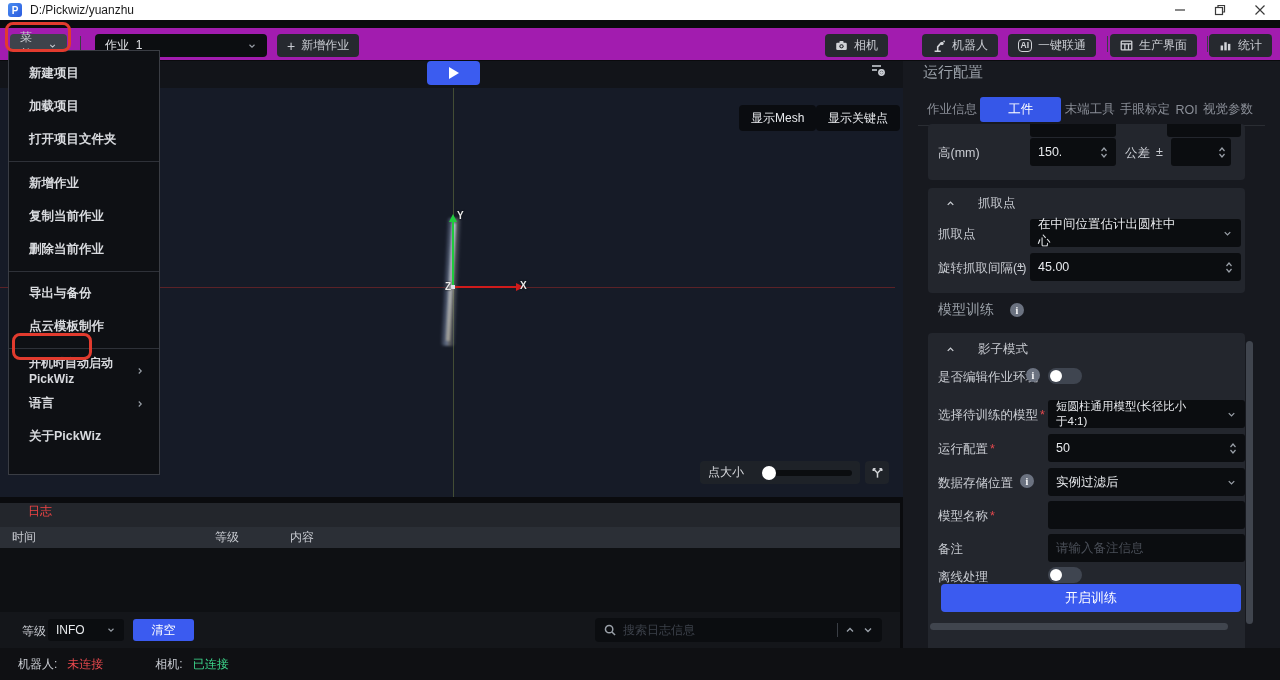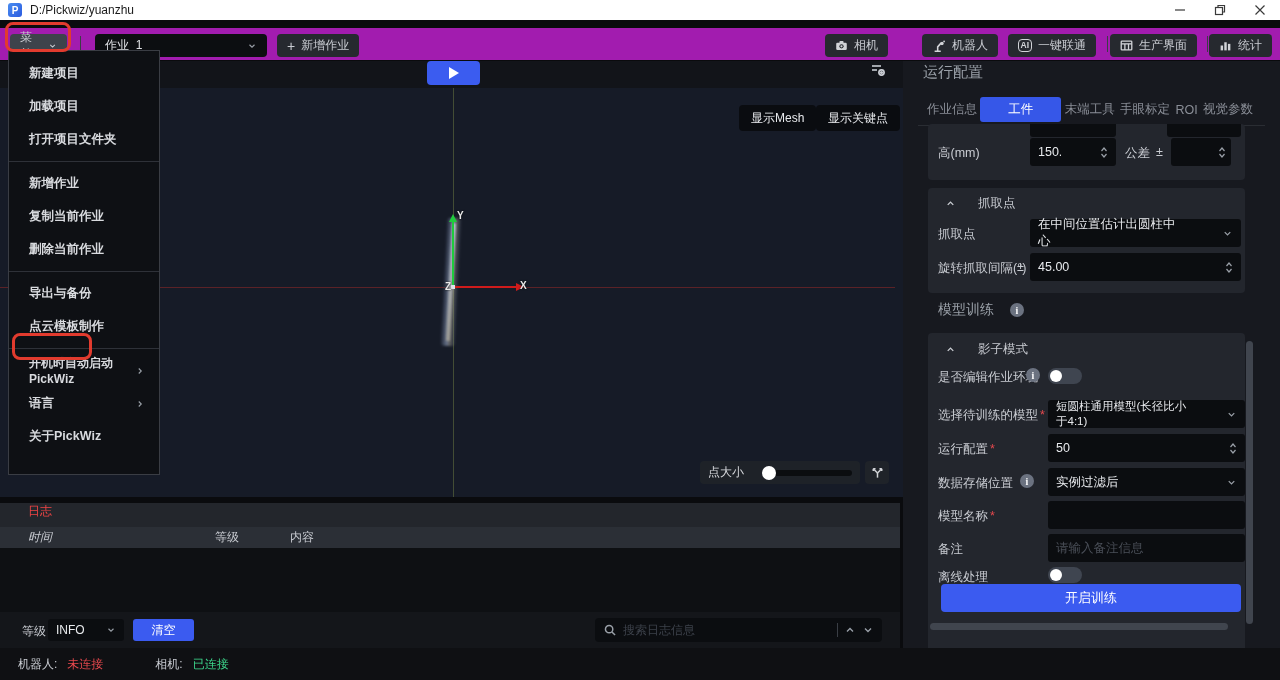--- a/index.html
+++ b/index.html
@@ -76,21 +76,21 @@
   .ps-track { position:relative; flex:1; height:6px; background:#0b0d10; border-radius:3px; }
   .ps-knob { position:absolute; left:-2px; top:-4px; width:14px; height:14px; border-radius:50%; background:#fff; cursor:pointer; }
   #axisview-btn { position:absolute; left:865px; top:408px; width:24px; height:23px; background:#1f2329; border-radius:4px;
     display:flex; align-items:center; justify-content:center; cursor:pointer; }
 
   
   #log-panel { position:absolute; left:0; top:503px; width:900px; height:145px; background:#0e1013; }
   #log-header { height:24px; background:#23262c; display:flex; align-items:flex-start; padding-left:28px;
     color:#ef4444; font-size:12px; }
   #log-cols { height:21px; background:#2b2f36; display:flex; align-items:center; color:#c9ccd2; font-size:12px; }
-  #log-cols .c1 { padding-left:28px; width:215px;font-style:italic; }
+  #log-cols .c1 { padding-left:12px; width:215px; }
   #log-cols .c2 { width:75px; }
   #log-body { height:64px; }
   #log-controls { height:36px; background:#14161a; position:relative; }
   #log-level-label { position:absolute; left:22px; top:11px; color:#c9ccd2; font-size:12px; }
   #log-level-select { position:absolute; left:48px; top:7px; width:76px; height:22px; background:#0b0d10; border-radius:3px;
     color:#e8eaed; font-size:12px; display:flex; align-items:center; padding:0 8px; cursor:pointer; }
   #log-level-select .grow { flex:1; }
   #log-clear-btn { position:absolute; left:133px; top:7px; width:61px; height:22px; background:#3b5bf0; border-radius:3px;
     color:#fff; font-size:12px; display:flex; align-items:center; justify-content:center; cursor:pointer; }
   #log-search { position:absolute; left:595px; top:6px; width:287px; height:24px; background:#0b0d10; border-radius:4px;

